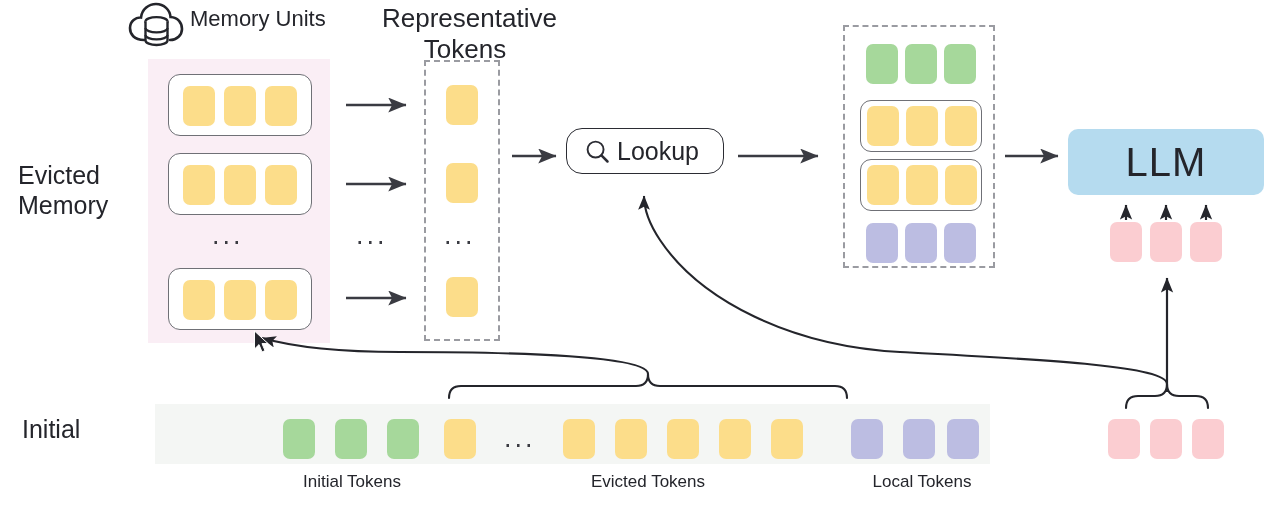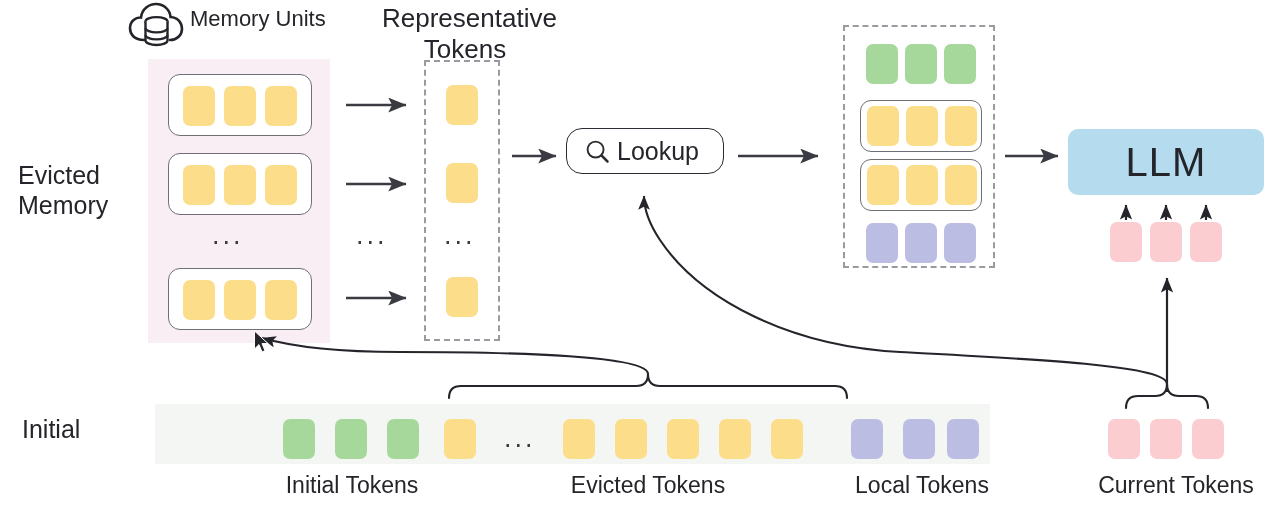--- a/index.html
+++ b/index.html
@@ -160,21 +160,21 @@
     background:#f4f6f4;
   }
   #past-kv-label{
     left:168px; top:415px; width:90px;
     font-size:21px; text-align:left;
   }
   .in-tok{ top:419px; }
 
   .caption{
     position:absolute;
-    font-size:23px; text-align:center;
+    font-size:17px; text-align:center;
   }
   #cap-initial { left:262px; top:472px; width:180px; }
   #cap-evicted { left:558px; top:472px; width:180px; }
   #cap-local   { left:832px; top:472px; width:180px; }
   #cap-current { left:1086px; top:472px; width:180px; }
 
   svg.overlay{
     position:absolute; left:0; top:0;
     width:1280px; height:509px;
     pointer-events:none;
@@ -288,21 +288,20 @@
   <div class="tok purple abs in-tok" style="left:903px"></div>
   <div class="tok purple abs in-tok" style="left:947px"></div>
 
   <div class="tok pink abs in-tok" style="left:1108px"></div>
   <div class="tok pink abs in-tok" style="left:1150px"></div>
   <div class="tok pink abs in-tok" style="left:1192px"></div>
 
   <div class="caption" id="cap-initial">Initial Tokens</div>
   <div class="caption" id="cap-local">Local Tokens</div>
   <div class="caption" id="cap-evicted">Evicted Tokens</div>
-  <div class="caption" id="cap-current">Current Tokens</div>
 
   <svg class="overlay" viewBox="0 0 1280 509">
     <defs>
       <marker id="ah" markerWidth="9" markerHeight="9" refX="7.4" refY="3.1" orient="auto" markerUnits="strokeWidth">
         <path d="M0,0 L7.6,3.1 L0,6.2 L1.6,3.1 z" fill="#3a3b42"></path>
       </marker>
       <marker id="ahs" markerWidth="8" markerHeight="8" refX="6.6" refY="2.8" orient="auto" markerUnits="strokeWidth">
         <path d="M0,0 L6.8,2.8 L0,5.6 L1.5,2.8 z" fill="#24252b"></path>
       </marker>
     </defs>

